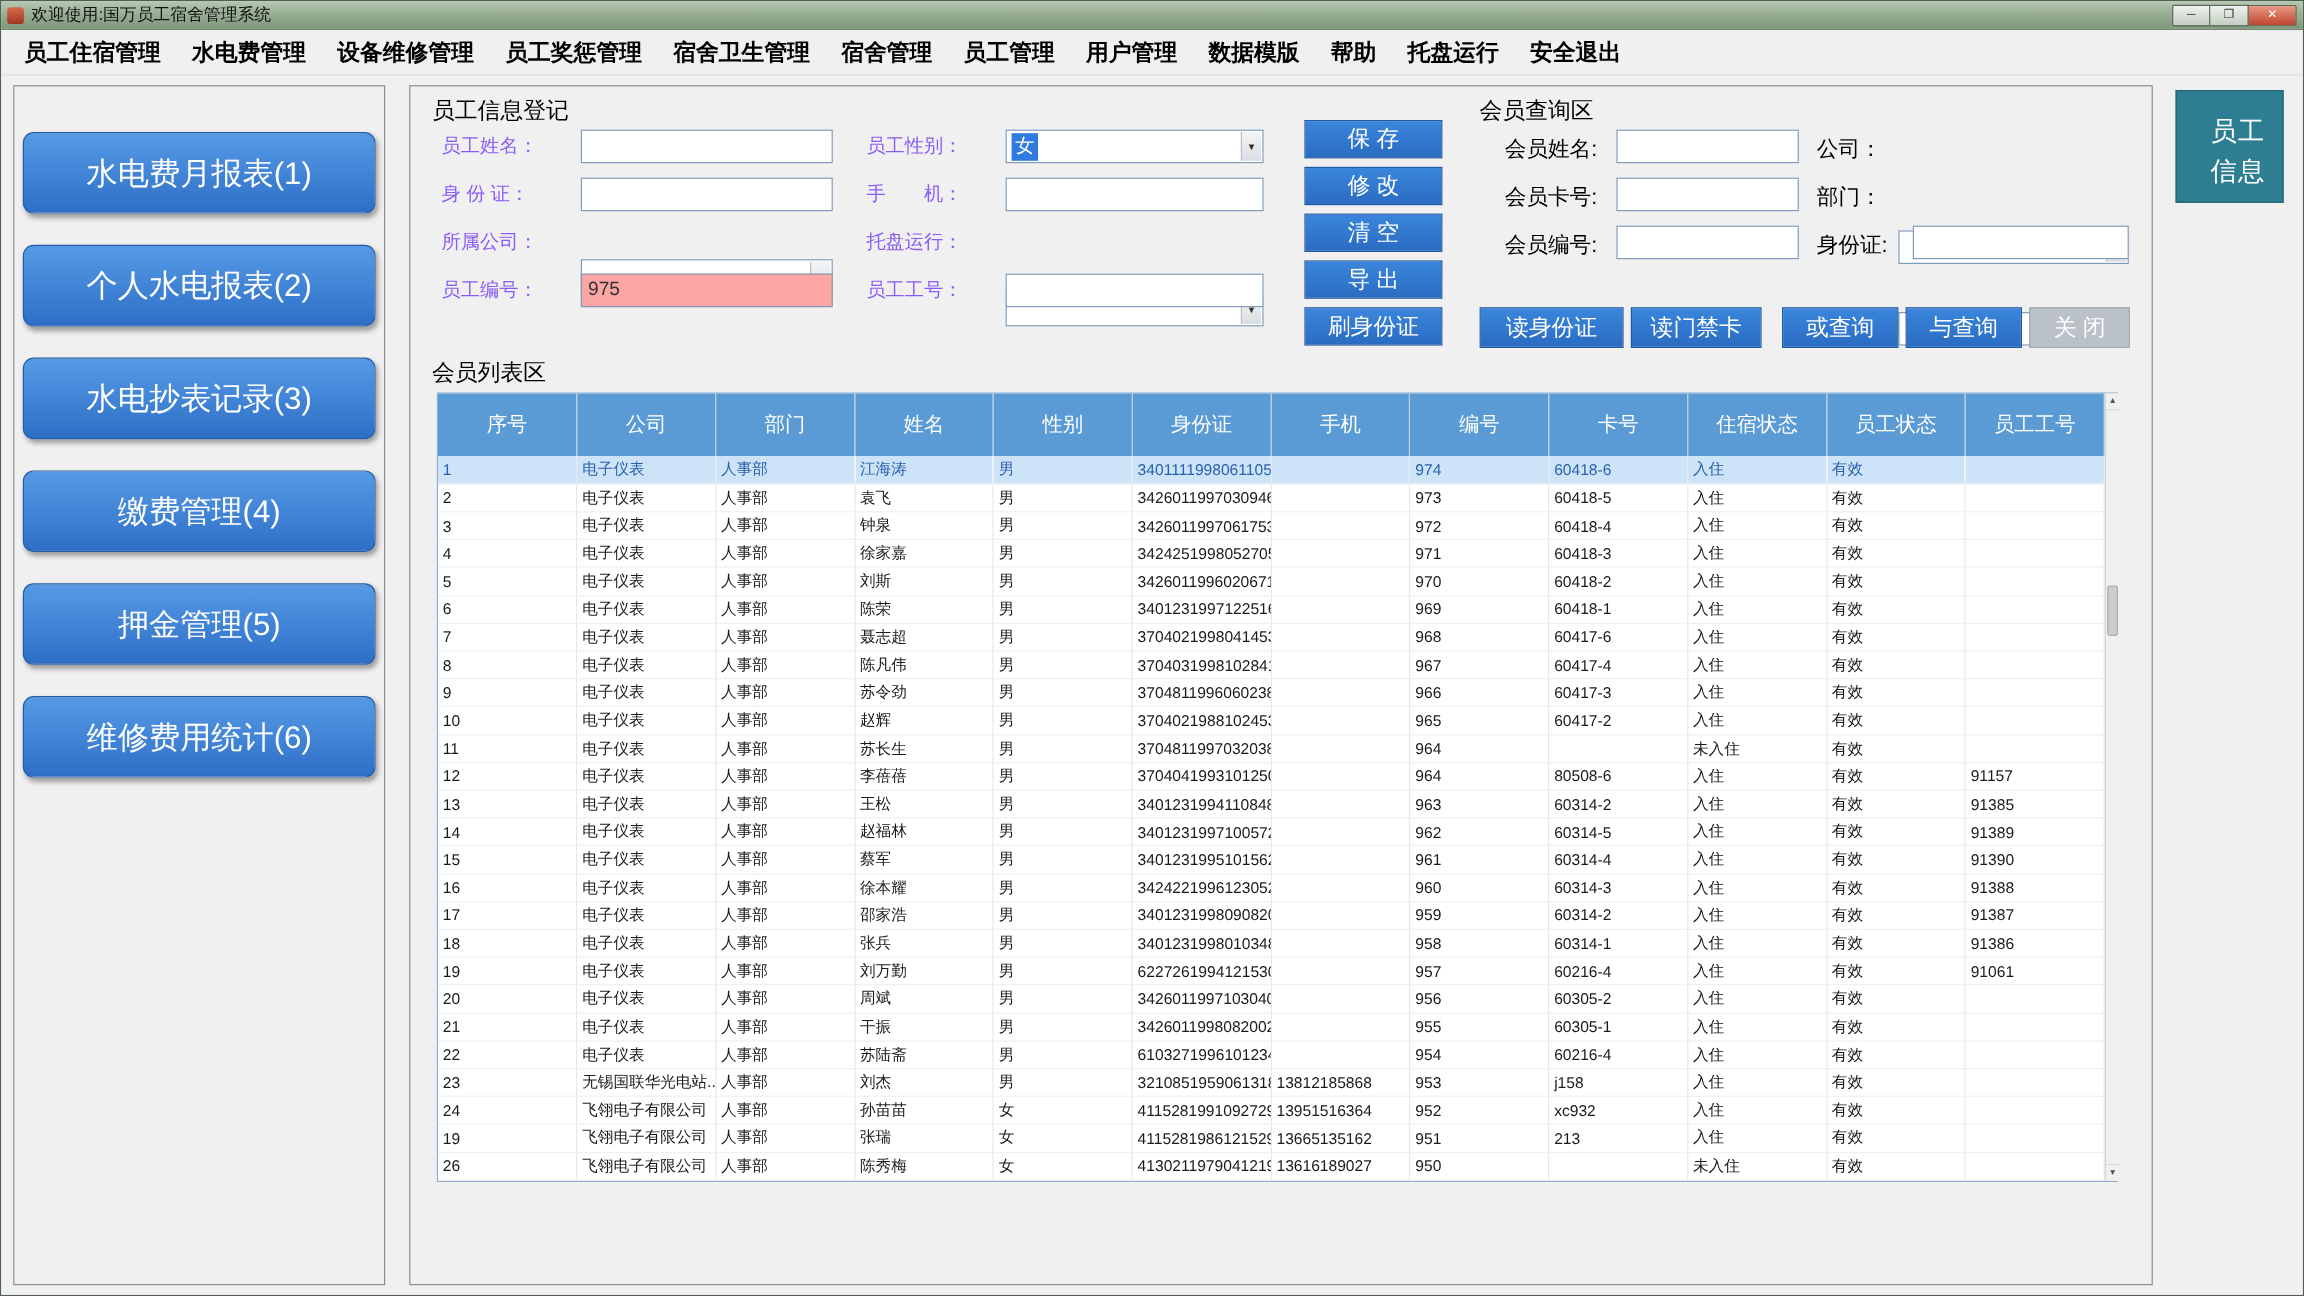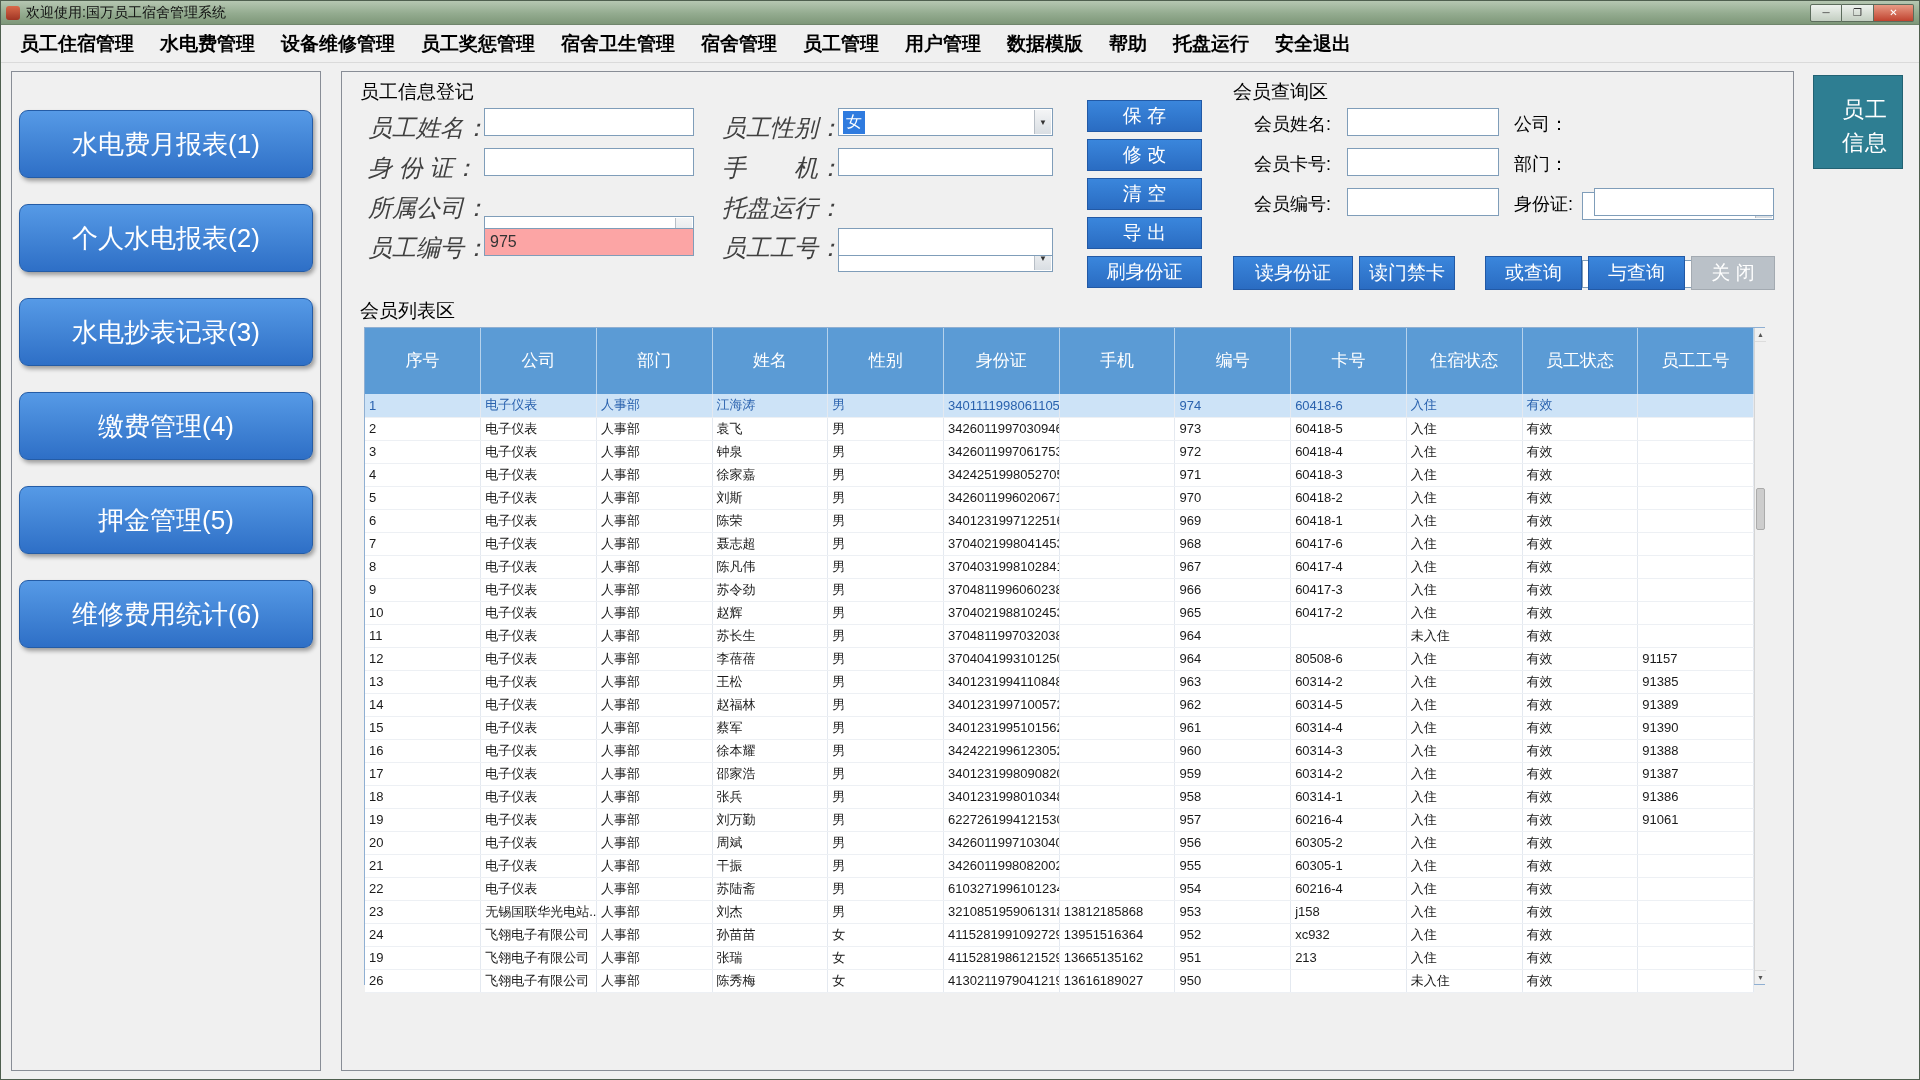--- a/index.html
+++ b/index.html
@@ -25,37 +25,37 @@
   .content { position:relative; flex:1; background:#f0f0f0; }
 
   .panel { position:absolute; border:1px solid #888d96; background:#f0f0f0; }
   .sidebar { left:10px; top:8px; bottom:8px; width:310px; padding-top:38px; }
   .side-btn { display:block; width:294px; height:68px; margin:0 auto 26px auto; background:linear-gradient(#569ae6,#2e6fc6); border:1px solid #245ca6; border-radius:9px; color:#fff; font-size:26px; font-family:inherit; box-shadow:2px 3px 4px rgba(0,0,0,0.35); cursor:pointer; }
 
   .main { left:340px; top:8px; bottom:8px; width:1453px; }
 
   .abs { position:absolute; }
   .group-title { font-size:19px; color:#000; font-weight:500; white-space:nowrap; }
-  .f-label { font-size:24px; color:#404040; white-space:nowrap;font-style:italic; }
+  .f-label { font-size:16px; color:#8b5cf6; white-space:nowrap; }
   .q-label { font-size:18px; color:#000; white-space:nowrap; }
 
   .tb { height:28px; border:1px solid #7f9db9; background:#fff; font-size:16px; padding:0 5px; font-family:inherit; }
   .tb.disabled { background:#fca5a5; color:#333; }
 
   .combo { height:28px; border:1px solid #7f9db9; background:#fff; position:relative; font-size:16px; display:flex; align-items:center; padding:0 20px 0 4px; }
   .combo .arrow { position:absolute; right:1px; top:1px; bottom:1px; width:17px; background:linear-gradient(#f4f5f6,#d9dee3); border-left:1px solid #b7bec6; display:flex; align-items:center; justify-content:center; font-size:8px; color:#333; }
   .combo-val.highlight { background:#2f7bdf; color:#fff; padding:1px 3px; }
 
   .btn-blue { background:linear-gradient(#3a86dc,#2a6cc2); border:1px solid #2259a5; color:#fff; font-size:19px; font-family:inherit; cursor:pointer; }
   .btn-gray { background:#bac1c8; border:1px solid #a3aab1; color:#fff; font-size:19px; font-family:inherit; }
 
   
   .table-wrap { position:absolute; left:22px; top:255px; width:1401px; height:658px; display:flex; border:1px solid #8fafd2; background:#fff; }
   table { border-collapse:collapse; table-layout:fixed; width:1389px; flex:0 0 1389px; }
-  th { background:#5b9bd5; color:#fff; font-size:17px; font-weight:400; height:66px; border-right:1px solid rgba(255,255,255,0.55); text-align:center; vertical-align:middle; line-height:1.35; padding:0 6px; }
+  th { background:#5b9bd5; color:#fff; font-size:17px; font-weight:400; height:52px; border-right:1px solid rgba(255,255,255,0.55); text-align:center; vertical-align:middle; line-height:1.35; padding:0 6px; }
   td { height:23px; font-size:13px; color:#1a1a1a; border-right:1px solid #e4e9f0; border-bottom:1px solid #edf0f4; padding:0 4px; white-space:nowrap; overflow:hidden; background:#fff; }
   tr.selected td { background:#cde3f7; color:#2a62ae; }
 
   .vscroll { flex:0 0 12px; position:relative; background:#f0f0f0; border-left:1px solid #d5d5d5; }
   .sb-btn { position:absolute; left:0; width:11px; height:14px; background:#f0f0f0; display:flex; align-items:center; justify-content:center; font-size:7px; color:#555; }
   .sb-up { top:0; border-bottom:1px solid #dcdcdc; }
   .sb-down { bottom:0; border-top:1px solid #dcdcdc; }
   .sb-thumb { position:absolute; left:1px; width:9px; top:160px; height:42px; background:#cdcdcd; border:1px solid #ababab; border-radius:2px; }
 
   
@@ -162,21 +162,21 @@
         <span class="combo-val"></span>
           <span class="arrow">▼</span>
       </div>
 
       <div class="abs q-label" style="left:912px;top:120px;">会员编号:</div>
       <input class="abs tb" style="left: 1005px; top: 116px; width: 152px;">
       <div class="abs q-label" style="left:1172px;top:120px;">身份证:</div>
       <input class="abs tb" style="left: 1252px; top: 116px; width: 180px;">
 
       <button class="abs btn-blue" style="left:891px;top:184px;width:120px;height:34px;">读身份证</button>
-      <button class="abs btn-blue" style="left:1017px;top:184px;width:96px;height:34px;">读门禁卡</button>
+      <button class="abs btn-blue" style="left:1017px;top:184px;width:109px;height:34px;">读门禁卡</button>
       <button class="abs btn-blue" style="left:1143px;top:184px;width:97px;height:34px;">或查询</button>
       <button class="abs btn-blue" style="left:1246px;top:184px;width:97px;height:34px;">与查询</button>
       <button class="abs btn-gray" style="left:1349px;top:184px;width:84px;height:34px;">关 闭</button>
 
       <div class="abs group-title" style="left:18px;top:226px;">会员列表区</div>
 
       <div class="table-wrap">
         <table>
           <thead>
               <tr>

